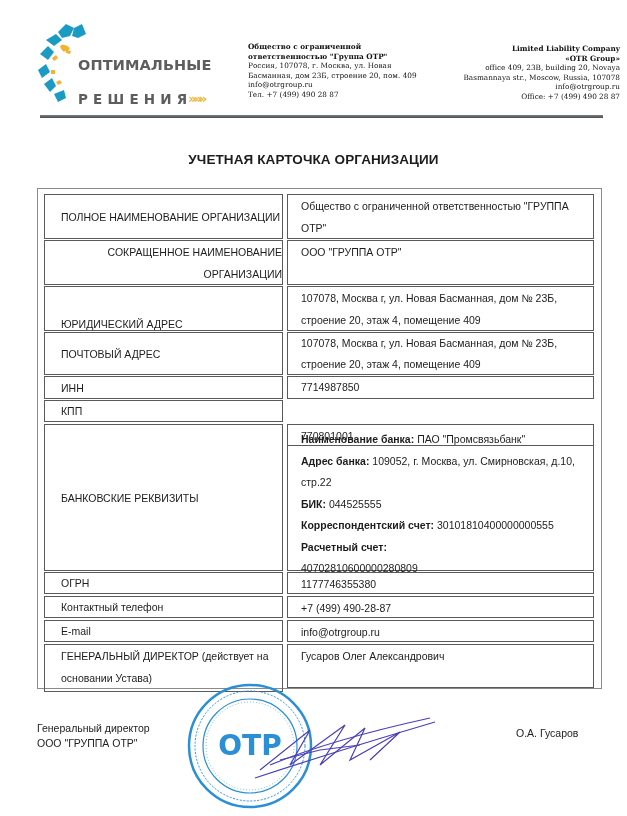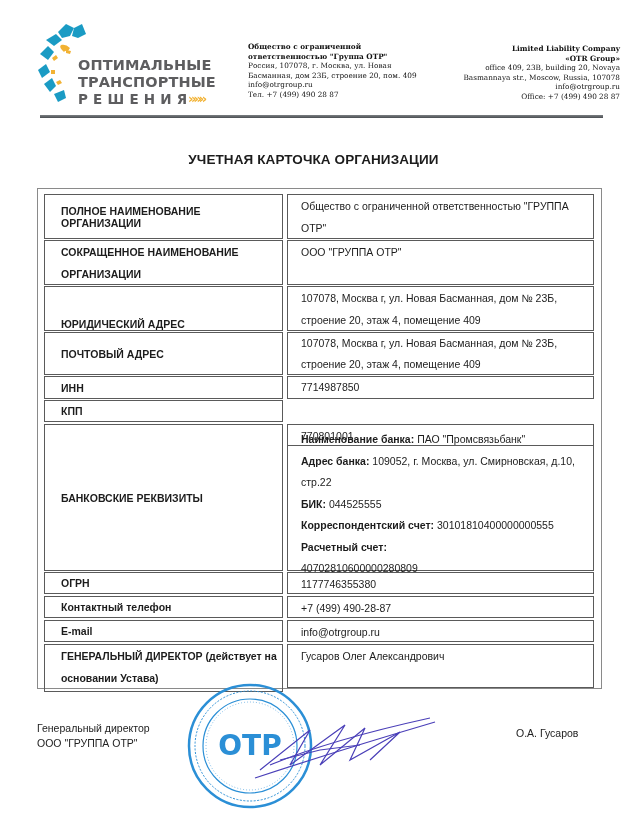--- a/index.html
+++ b/index.html
@@ -22,21 +22,21 @@
   .hdr-en { left:450px; top:44px; width:170px;text-align:right; }
 
   .hr-line { position:absolute; left:40px; top:115px; width:563px; height:3px; background:linear-gradient(#7b7f82,#4a4e52); }
 
   .doc-title { position:absolute; left:0; width:627px; top:152px; text-align:center;
                font-weight:bold; font-size:13.5px; color:#1c1c1c; letter-spacing:0.1px; }
 
   
   .table-frame { position:absolute; left:37px; top:188px; width:565px; height:501px; border:1px solid #8a8a8a; box-sizing:border-box; }
   .cell { position:absolute; border:1.3px solid #5a5a5a; box-sizing:border-box; font-size:10.5px; color:#1c1c1c; }
-  .lab { left:44px; width:239px; font-weight:bold; padding-left:16px; display:flex; align-items:center; }
+  .lab { left:44px; width:239px; font-weight:normal; padding-left:16px; display:flex; align-items:center; }
   .val { left:287px; width:307px; padding-left:13px; }
   .lh { line-height:22px; }
   .bank-line { line-height:21.5px; }
   .bank-line .bk { font-weight:bold; }
 
   
   .sig-left { position:absolute; left:37px; top:721px; font-size:10.5px; line-height:15px; color:#222; }
   .sig-right { position:absolute; left:516px; top:727px; font-size:10.5px; color:#222; }
   .stamp { position:absolute; left:186px; top:682px; width:128px; height:128px; }
   .signature { position:absolute; left:250px; top:710px; width:190px; height:80px; }
@@ -57,21 +57,20 @@
     </g>
     <g fill="#f2b233">
       <path d="M26 28 a4 2 30 0 1 8 -2 l-2 3 a3 1.5 0 0 0 -4 1z"></path>
       <path d="M16 36 l4 -3 l2 3 l-4 3z"></path>
       <path d="M15 48 l4 0 l0 4 l-4 0z"></path>
       <path d="M20 60 l4 -2 l2 3 l-4 2z"></path>
       <path d="M30 28 l5 1 l-1 3 l-4 -1z"></path>
     </g>
   </svg>
   <div class="logo-text logo-l1">ОПТИМАЛЬНЫЕ</div>
-  <div class="logo-text logo-l2">ТРАНСПОРТНЫЕ</div>
   <div class="logo-text logo-l3">РЕШЕНИЯ</div>
   <div class="logo-arrows">»»»</div>
 </div>
 
 <div class="hdr hdr-ru">
   <div class="b">Общество с ограниченной</div>
   <div class="b">ответственностью "Группа ОТР"</div>
   <div>Россия, 107078, г. Москва, ул. Новая</div>
   <div>Басманная, дом 23Б, строение 20, пом. 409</div>
   <div>info@otrgroup.ru</div>
@@ -94,21 +93,21 @@
 <div class="table-frame"></div>
 
 <div class="cell lab" style="top:194px;height:45px;">
   <span>ПОЛНОЕ НАИМЕНОВАНИЕ ОРГАНИЗАЦИИ</span>
 </div>
 <div class="cell val lh" style="top:194px;height:45px;">
   <div>Общество с ограниченной ответственностью "ГРУППА</div>
   <div>ОТР"</div>
 </div>
 
-<div class="cell lab lh" style="top:240px;height:45px;display:block;">
+<div class="cell lab lh" style="top:240px;height:45px;display:block;text-align:right;">
   <div>СОКРАЩЕННОЕ НАИМЕНОВАНИЕ</div>
   <div>ОРГАНИЗАЦИИ</div>
 </div>
 <div class="cell val lh" style="top:240px;height:45px;">
   <div>ООО "ГРУППА ОТР"</div>
 </div>
 
 <div class="cell lab" style="top:286px;height:45px;align-items:flex-end;">
   <span>ЮРИДИЧЕСКИЙ АДРЕС</span>
 </div>

